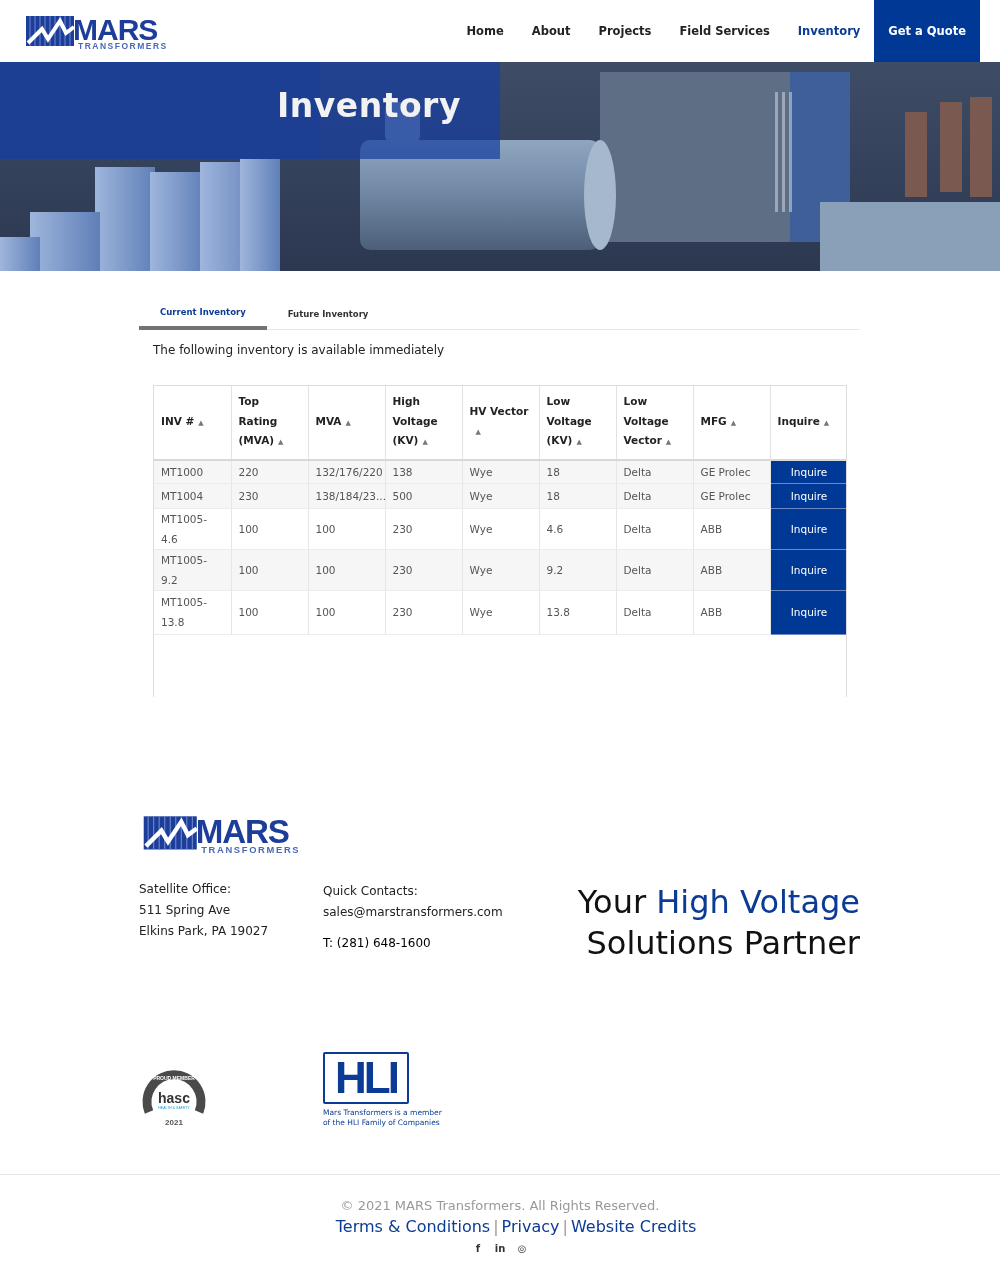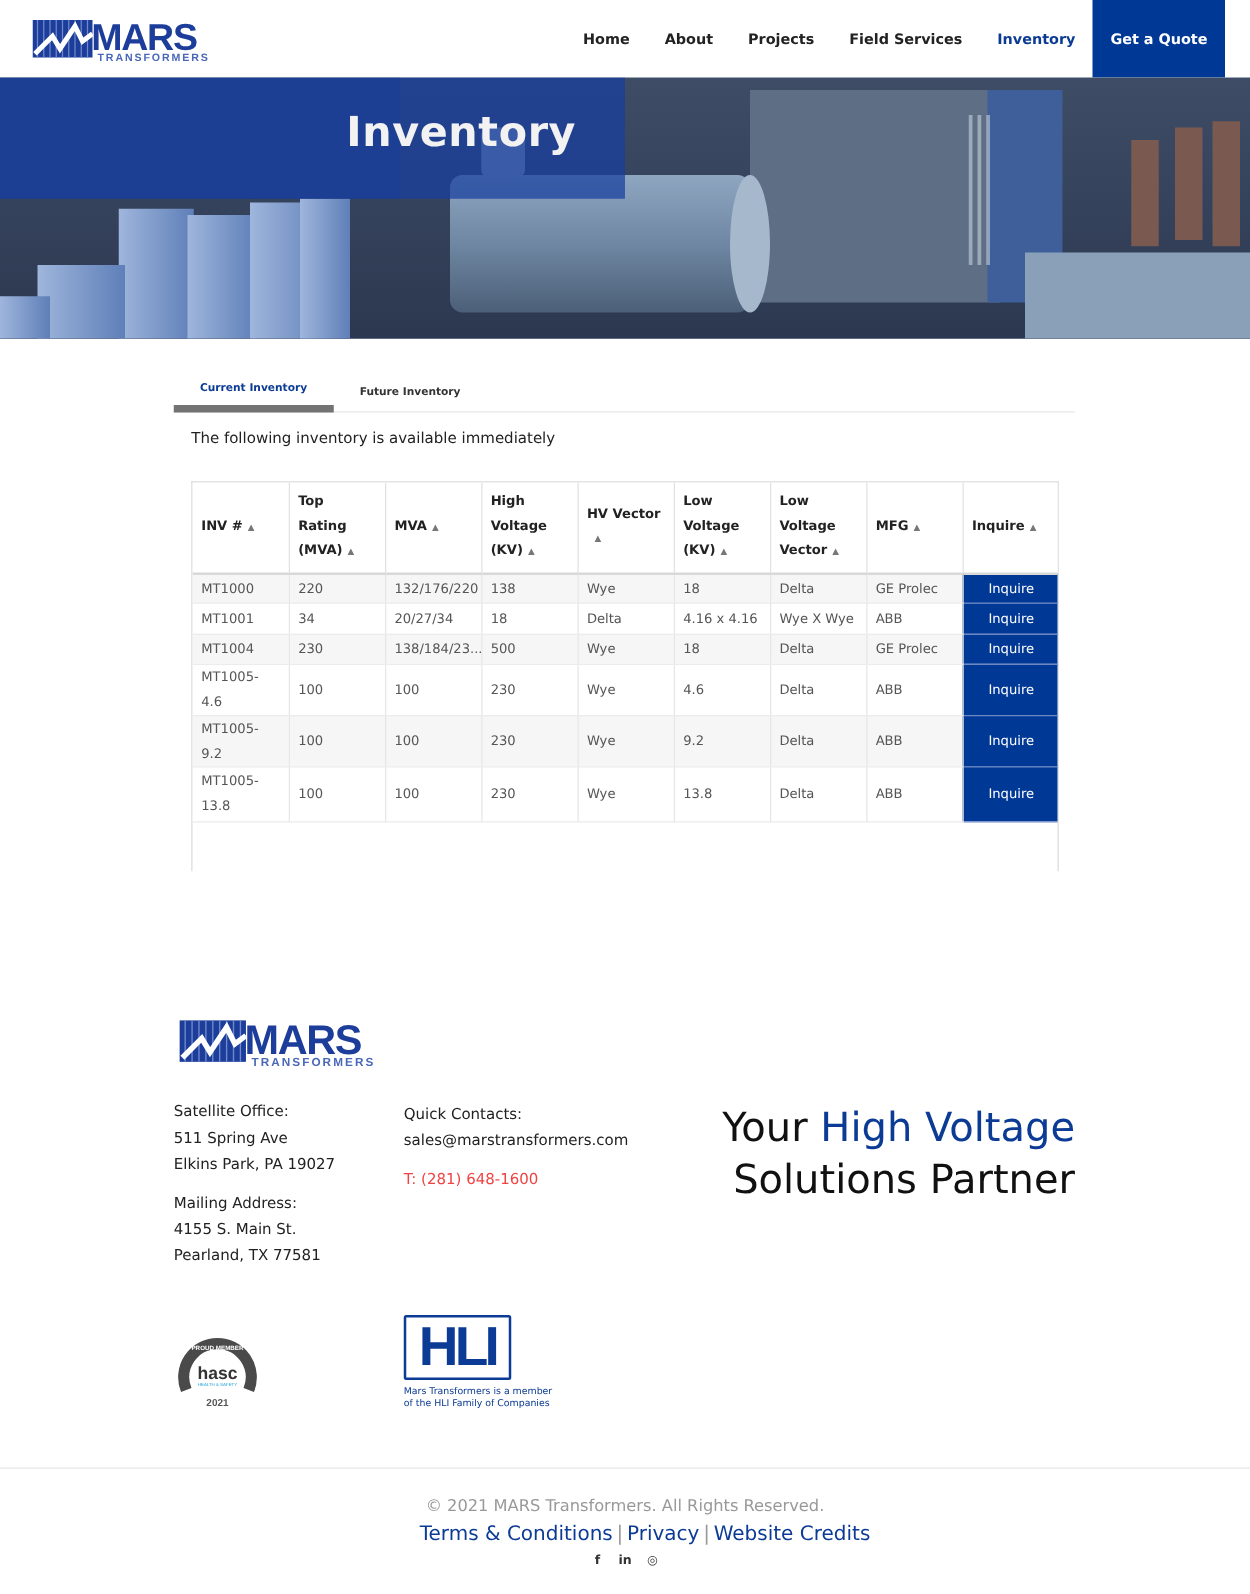--- a/index.html
+++ b/index.html
@@ -16,21 +16,21 @@
 
   
   .hero { position: absolute; top: 62px; left: 0; width: 1000px; height: 209px; overflow: hidden; background: #5a6e8a; }
   .hero svg { position: absolute; left: 0; top: 0; }
   .hero-overlay { position: absolute; left: 0; top: 0; width: 500px; height: 97px; background: rgba(23, 63, 160, 0.72); }
   .hero-title { position: absolute; left: 277px; top: 24px; font-size: 33px; font-weight: bold; color: #f2f2f2; letter-spacing: 0.5px; }
 
   
   .tabs { position: absolute; left: 139px; top: 298px; width: 721px; height: 32px; border-bottom: 1px solid #e8e8e8; display: flex; }
   .tab { padding: 0 21px; font-size: 8.5px; font-weight: bold; color: #333; display: flex; align-items: center; height: 31px; cursor: pointer; }
-  .tab.active { color: #0b3b94; border-bottom: 6px solid #737373; height: 32px; }
+  .tab.active { color: #0b3b94; border-bottom: 4px solid #737373; height: 32px; }
   .intro { position: absolute; left: 153px; top: 343px; font-size: 12px; color: #222; }
 
   
   .table-wrap { position: absolute; left: 153px; top: 385px; width: 694px; height: 312px; overflow: hidden; border: 1px solid #dcdcdc; border-bottom: none; }
   table { border-collapse: collapse; width: 694px; table-layout: fixed; }
   th { font-size: 10.5px; font-weight: bold; color: #222; text-align: left; padding: 6px 7px; line-height: 19.5px; vertical-align: middle; border-right: 1px solid #e2e2e2; border-bottom: 2px solid #d8d8d8; height: 69px; background: #fff; }
   th .sort { font-size: 7px; color: #777; margin-left: 4px; }
   td { font-size: 10.5px; color: #555; padding: 0 7px; border-right: 1px solid #e6e6e6; border-bottom: 1px solid #ececec; height: 24.3px; line-height: 20px; }
   tr.odd td { background: #f6f6f6; }
   tr.even td { background: #ffffff; }
@@ -171,31 +171,20 @@
           <td>MT1000</td>
           <td>220</td>
           <td>132/176/220</td>
           <td>138</td>
           <td>Wye</td>
           <td>18</td>
           <td>Delta</td>
           <td>GE Prolec</td>
           <td class="inq">Inquire</td>
         </tr>
-        <tr class="even">
-          <td>MT1001</td>
-          <td>34</td>
-          <td>20/27/34</td>
-          <td>18</td>
-          <td>Delta</td>
-          <td>4.16 x 4.16</td>
-          <td>Wye X Wye</td>
-          <td>ABB</td>
-          <td class="inq">Inquire</td>
-        </tr>
         <tr class="odd">
           <td>MT1004</td>
           <td>230</td>
           <td>138/184/23...</td>
           <td>500</td>
           <td>Wye</td>
           <td>18</td>
           <td>Delta</td>
           <td>GE Prolec</td>
           <td class="inq">Inquire</td>
@@ -254,33 +243,28 @@
   <text x="47" y="27" font-family="Liberation Sans, sans-serif" font-weight="bold" font-size="30" fill="#1d3d9a" letter-spacing="-1">MARS</text>
   <text x="52" y="36" font-family="Liberation Sans, sans-serif" font-weight="bold" font-size="8.5" fill="#4a68b8" letter-spacing="1.5">TRANSFORMERS</text>
 </svg>
 
 <div class="fcol" style="left:139px; top:879px;">
   <p>
     <span>Satellite Office:</span><br>
     <span>511 Spring Ave</span><br>
     <span>Elkins Park, PA 19027</span>
   </p>
-  <p>
-    <span>Mailing Address:</span><br>
-    <span>4155 S. Main St.</span><br>
-    <span>Pearland, TX 77581</span>
-  </p>
 </div>
 
 <div class="fcol" style="left:323px; top:881px;">
   <p>
     <span>Quick Contacts:</span><br>
     <a style="color:#222;text-decoration:none;">sales@marstransformers.com</a>
   </p>
-  <p><a style="color:#ef4444;text-decoration:none;">T: (281) 648-1600</a></p>
+  <p><a style="color:#000000;text-decoration:none;">T: (281) 648-1600</a></p>
 </div>
 
 <div class="tagline">
   <span>Your </span><span class="hl">High Voltage</span><br>
   <span>Solutions Partner</span>
 </div>
 
 <svg class="hasc" viewBox="0 0 66 62">
   <path d="M8 46 A27 27 0 1 1 58 46" fill="none" stroke="#4a4a4a" stroke-width="9"></path>
   <text x="33" y="14" text-anchor="middle" font-family="Liberation Sans, sans-serif" font-size="5" font-weight="bold" fill="#fff">PROUD MEMBER</text>

